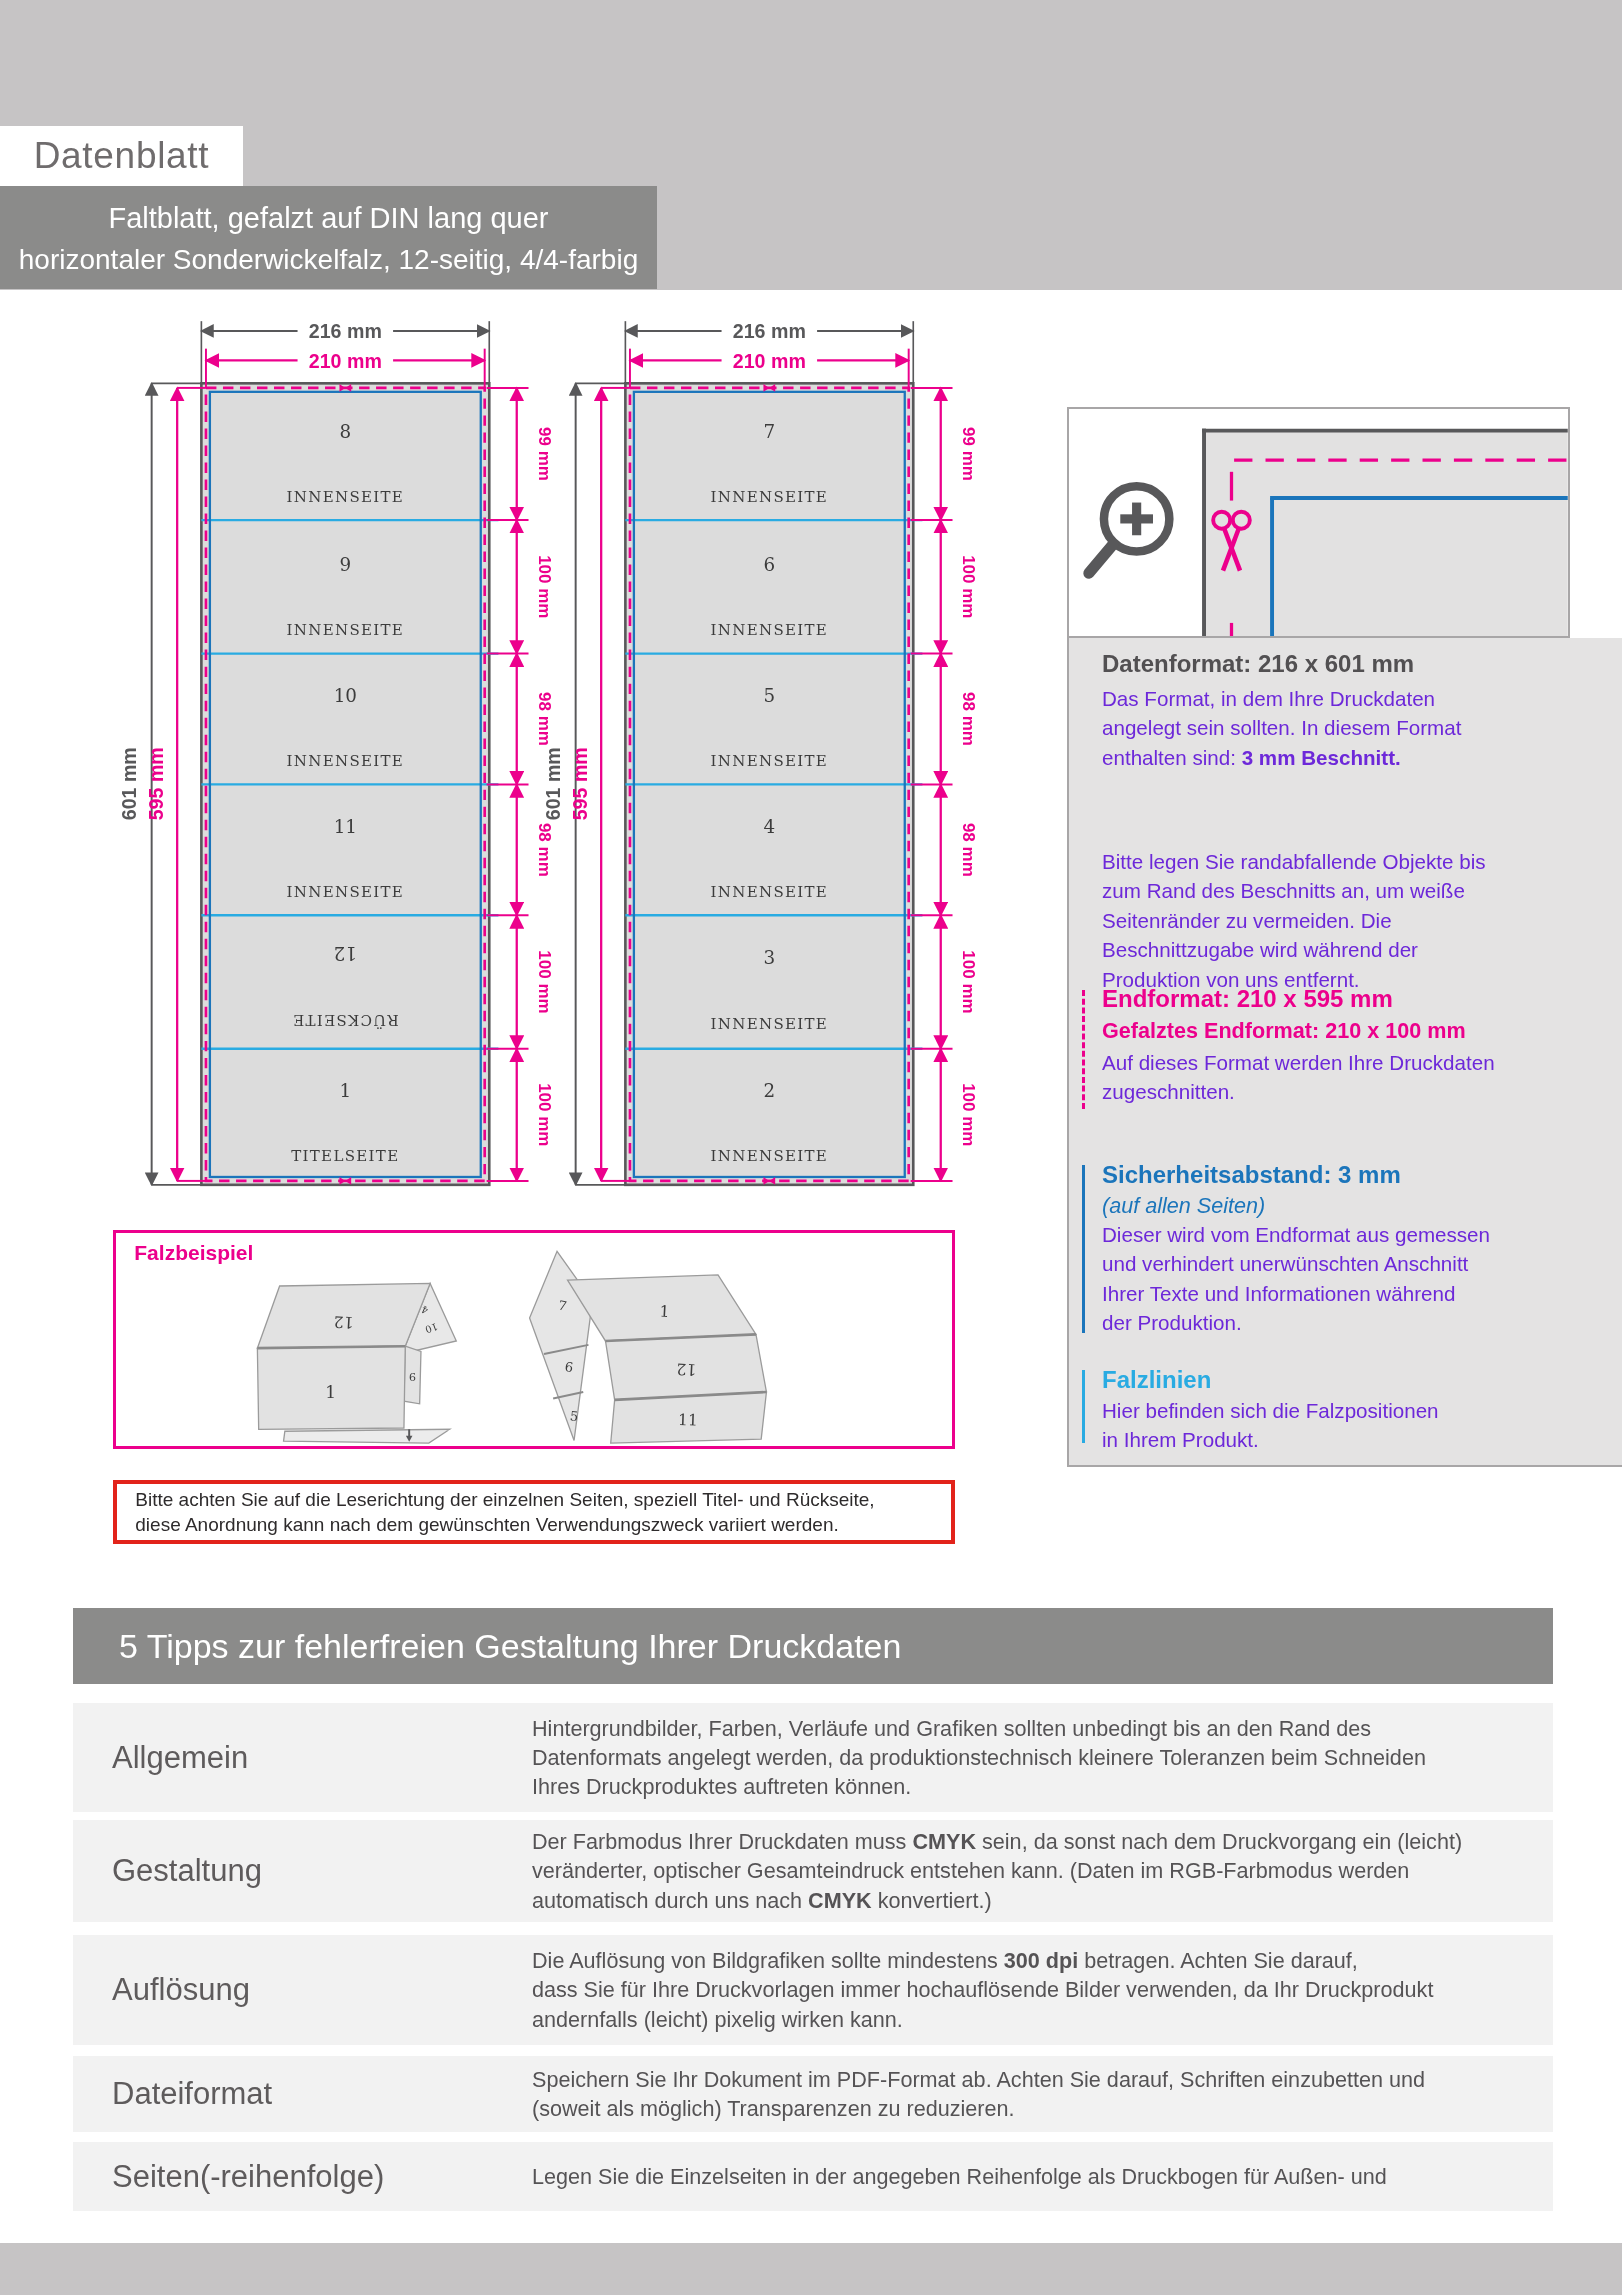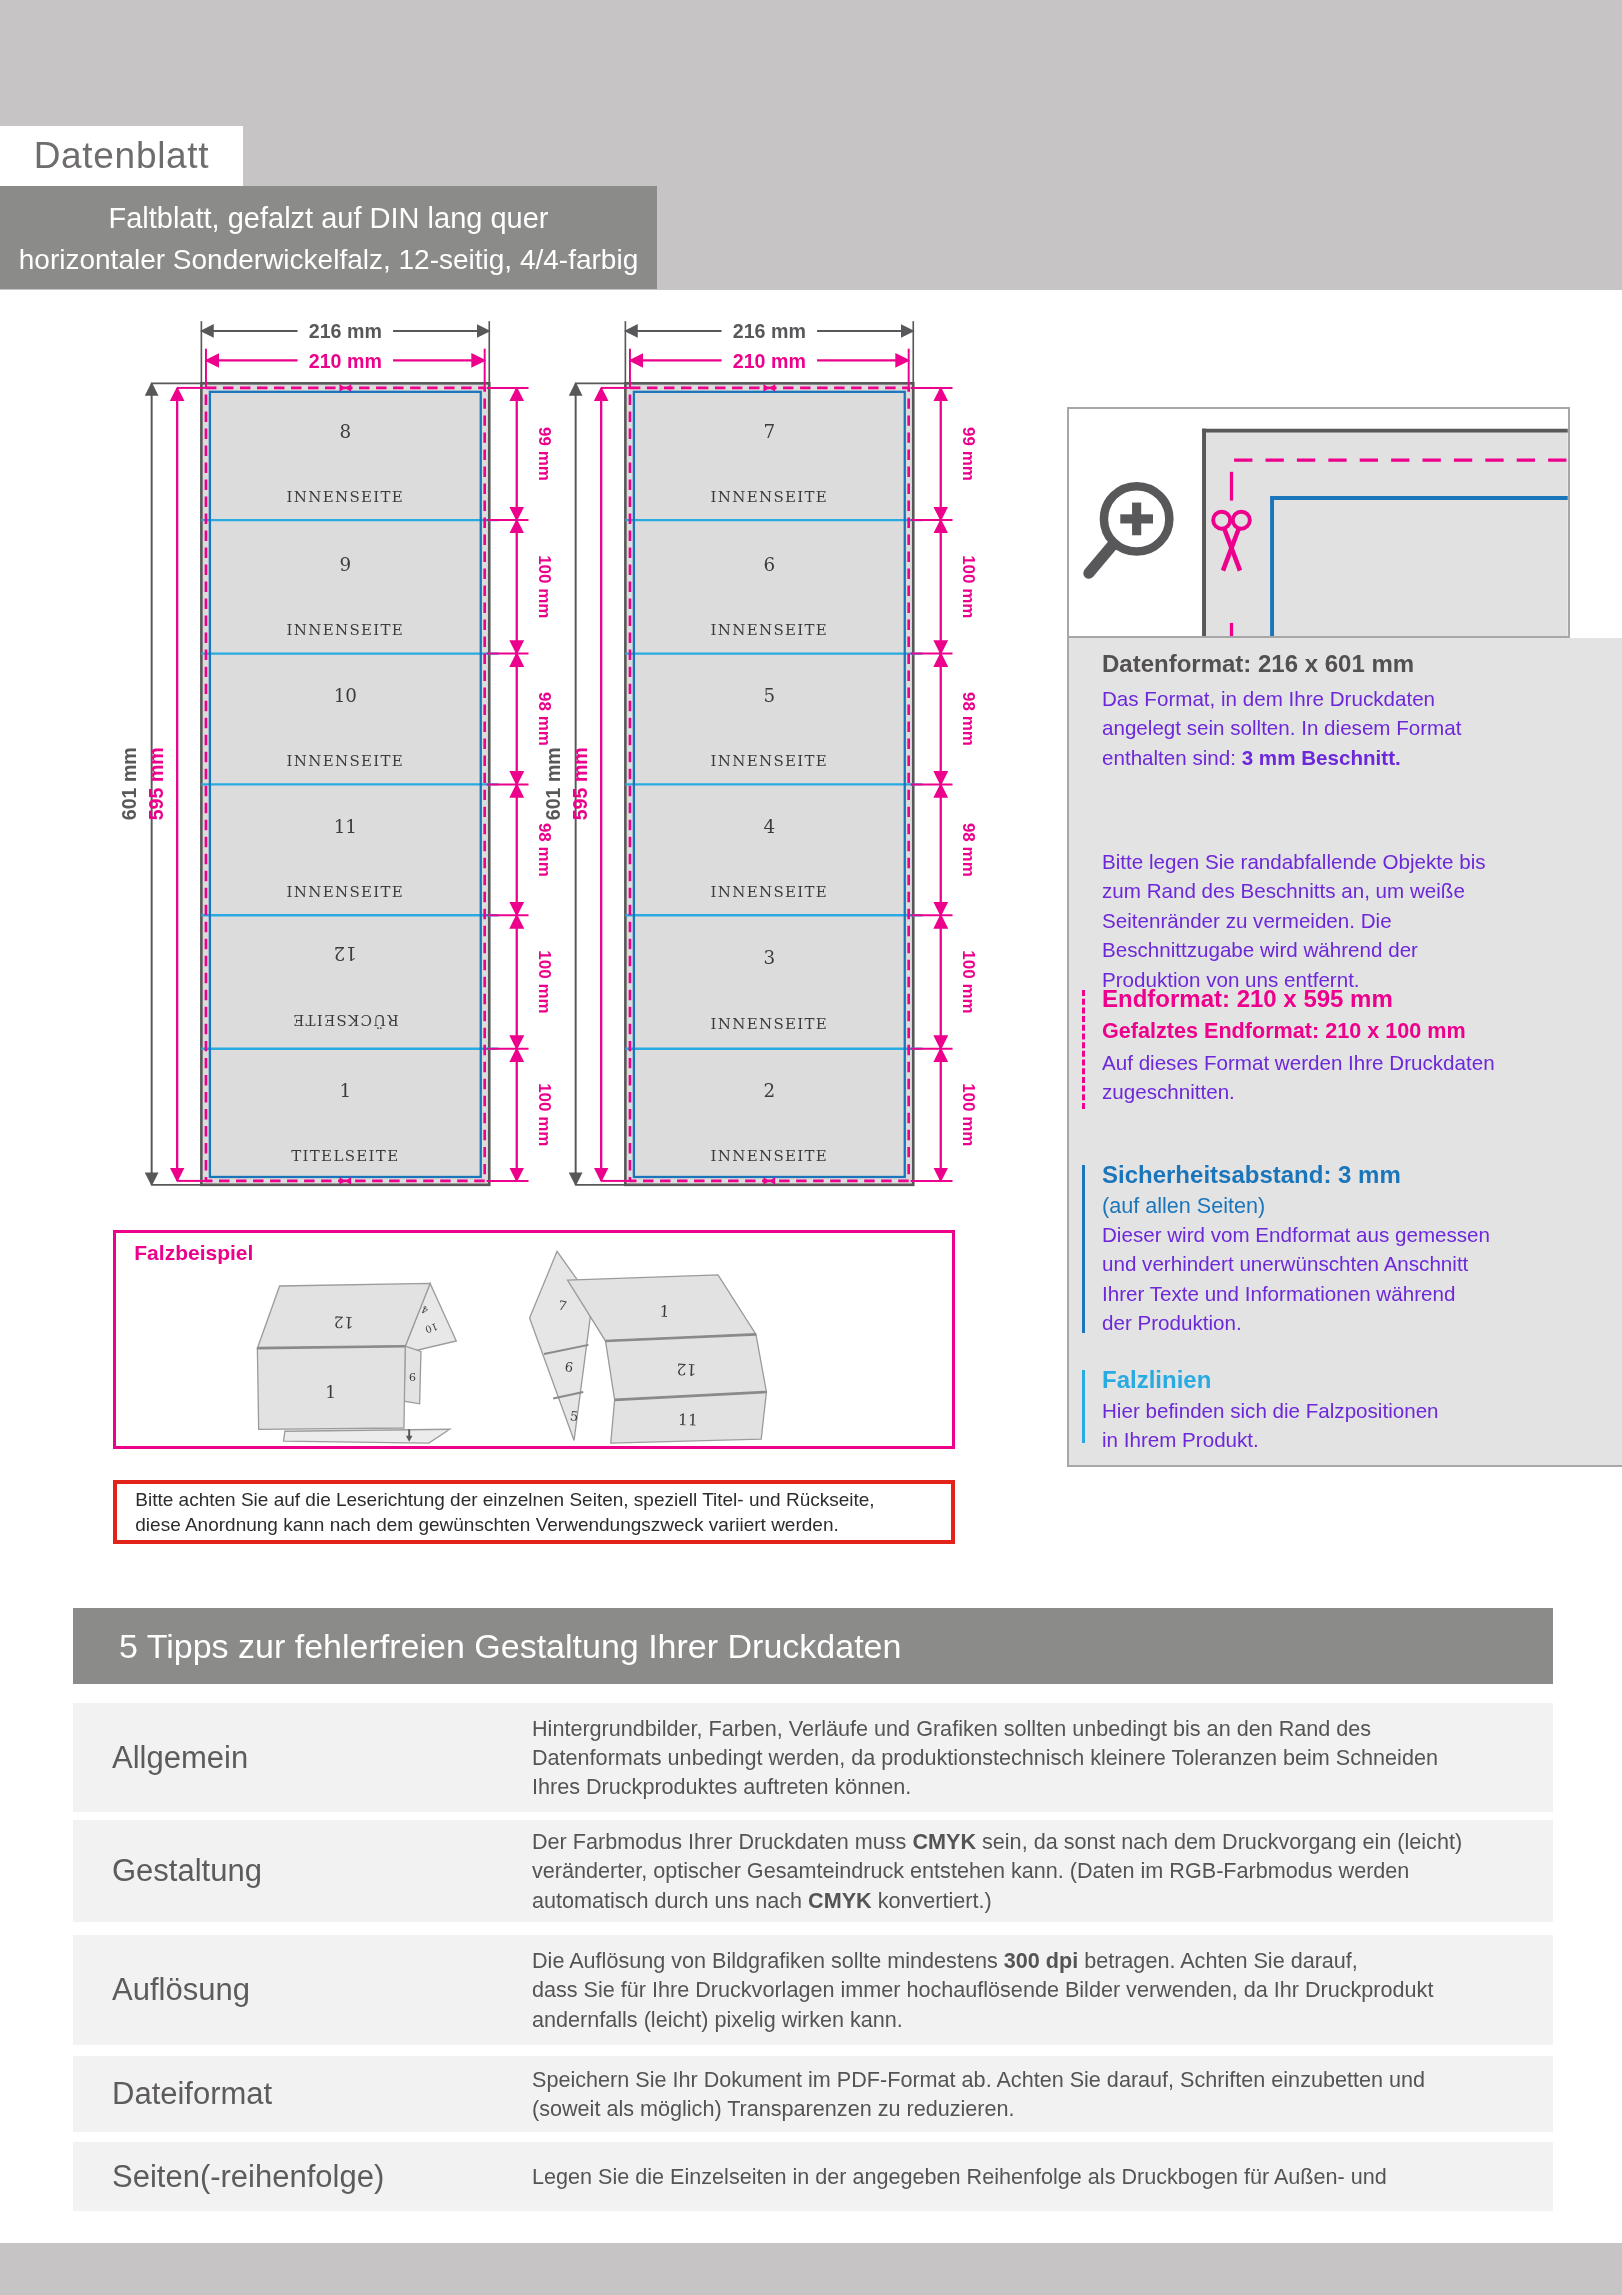--- a/index.html
+++ b/index.html
@@ -36,21 +36,21 @@
   .note-box div{font-size:19px;line-height:25px;color:#2e2b2c;}
 
   
   .zoom-box{left:1067px;top:407px;width:503px;height:231px;background:#fff;border:2px solid #a8a6a7;box-sizing:border-box;}
   .info-panel{left:1067px;top:638px;width:567px;height:829px;background:#e4e3e3;border:2px solid #a8a6a7;border-top:none;box-sizing:border-box;}
   .ip{position:absolute;left:33px;right:17px;}
   .ip-h{font-size:24px;font-weight:bold;color:#525052;}
   .ip-h.pink{color:#ec008c;}
   .ip-h2.pink{font-size:21.6px;font-weight:bold;color:#ec008c;line-height:29px;}
   .ip-h.blue{color:#1b75bb;}
-  .ip-sub{font-size:21.6px;color:#1b75bb;line-height:31px;}
+  .ip-sub{font-size:21.6px;color:#1b75bb;line-height:31px;font-style:italic;}
   .ip-h.cyan{color:#29abe2;}
   .ip-line{font-size:20.6px;line-height:29.4px;color:#6d28d9;}
   .accent{position:absolute;left:13px;width:0;}
   .accent.dash{border-left:3.3px dashed #ec008c;}
   .accent.solid-blue{border-left:3.9px solid #1b75bb;}
   .accent.solid-cyan{border-left:3.9px solid #29abe2;}
   .bld{font-weight:bold;}
 
   
   .tips-banner{left:73px;top:1608px;width:1480px;height:76px;background:#8b8b8a;display:flex;align-items:center;}
@@ -379,21 +379,21 @@
   </div>
 
   <div class="abs tips-banner">
     <span>5 Tipps zur fehlerfreien Gestaltung Ihrer Druckdaten</span>
   </div>
 
   <div class="abs tip-row" style="top:1703px;height:109px;">
     <div class="tip-label">Allgemein</div>
     <div class="tip-text">
       <div><span>Hintergrundbilder, Farben, Verläufe und Grafiken sollten unbedingt bis an den Rand des</span><span class="bld"></span><span></span></div>
-      <div>Datenformats unbedingt werden, da produktionstechnisch kleinere Toleranzen beim Schneiden</div>
+      <div>Datenformats angelegt werden, da produktionstechnisch kleinere Toleranzen beim Schneiden</div>
       <div><span>Ihres Druckproduktes auftreten können.</span><span class="bld"></span><span></span></div>
     </div>
   </div>
 
   <div class="abs tip-row" style="top:1820px;height:102px;">
     <div class="tip-label">Gestaltung</div>
     <div class="tip-text">
       <div><span>Der Farbmodus Ihrer Druckdaten muss </span><span class="bld">CMYK</span><span> sein, da sonst nach dem Druckvorgang ein (leicht)</span></div>
       <div>veränderter, optischer Gesamteindruck entstehen kann. (Daten im RGB-Farbmodus werden</div>
       <div><span>automatisch durch uns nach </span><span class="bld">CMYK</span><span> konvertiert.)</span></div>

